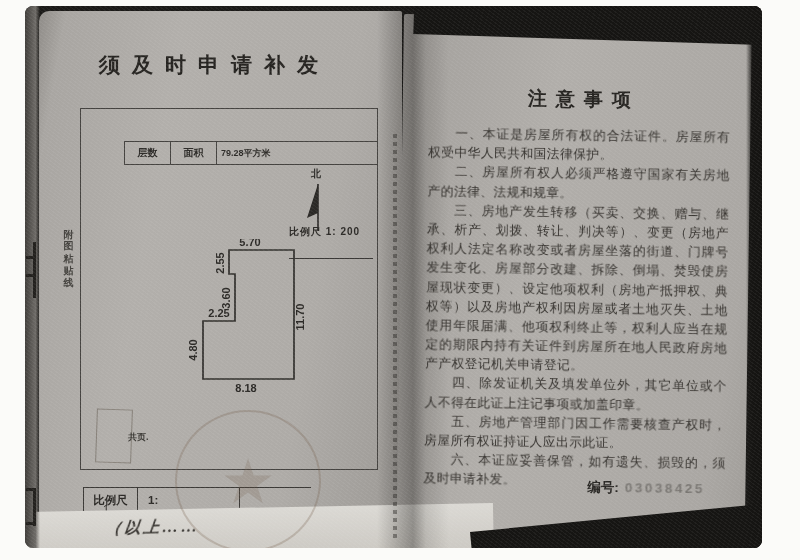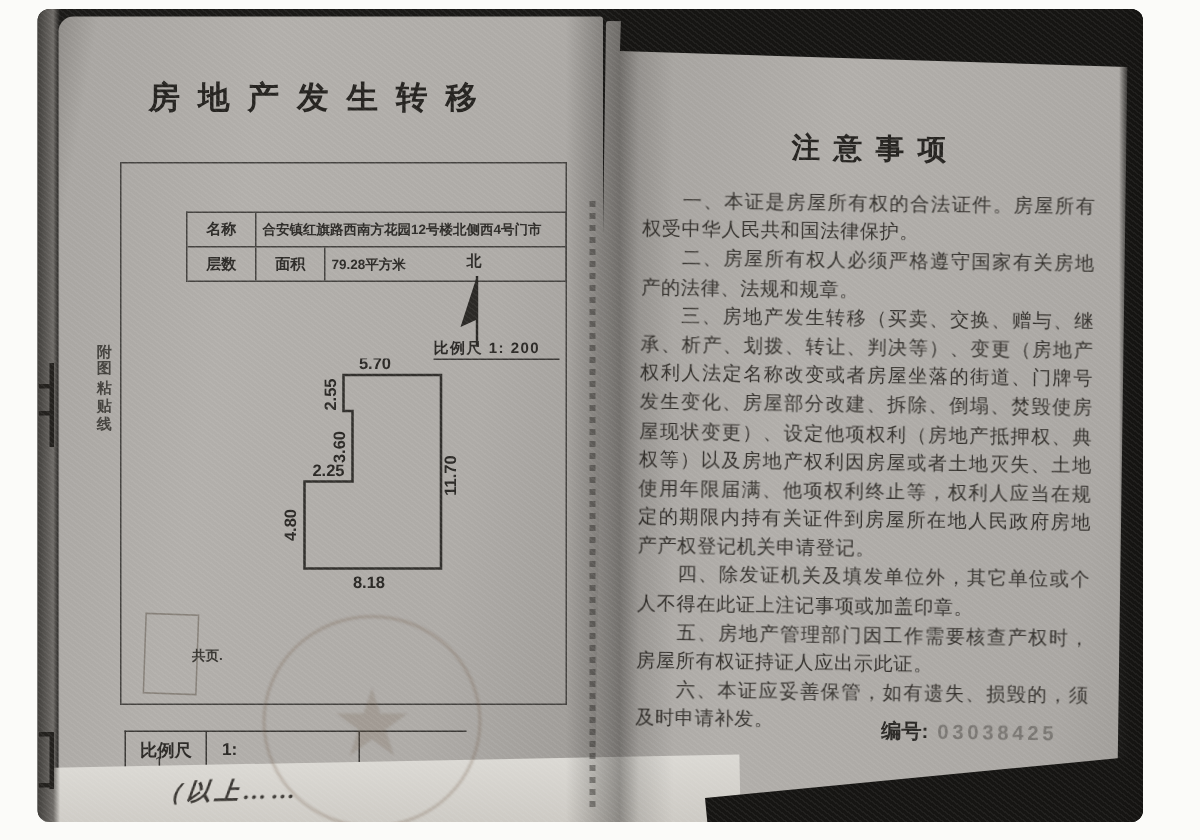--- a/index.html
+++ b/index.html
@@ -36,21 +36,21 @@
   .cell { height:100%; display:flex; align-items:center; padding:0 4px; overflow:hidden; white-space:nowrap; }
   .cell.lab { width:46px; justify-content:center; border-right:1.2px solid #454340; flex:none; }
   .cell.v-name { flex:1; font-size:9px; }
   .cell.v-floors { width:110px; flex:none; border-right:1.2px solid #454340; }
   .cell.lab2 { width:46px; flex:none; justify-content:center; border-right:1.2px solid #454340; }
   .cell.v-area { flex:1; font-size:9px; }
 
   .north { position:absolute; left:218px; top:58px; width:34px; text-align:center; }
   .north-char { font-size:10px; font-weight:bold; color:#2c2a27; }
   .scale-note { position:absolute; left:208px; top:116px; width:84px; font-size:10px; font-weight:bold;
-    letter-spacing:1px; color:#2c2a27; border-bottom:1.5px solid #3a3836; padding-bottom:0; white-space:nowrap; }
+    letter-spacing:1px; color:#2c2a27; border-bottom:1.5px solid #3a3836; padding-bottom:19px; white-space:nowrap; }
 
   .plan-svg { position:absolute; left:105px; top:130px; }
   .plan-svg text { font-family:"Liberation Sans",sans-serif; font-size:11px; font-weight:bold; fill:#2b2926; }
 
   .pages-box { position:absolute; left:15px; top:300px; width:36px; height:54px;
     border:1px solid rgba(70,60,48,.40); transform:rotate(2deg); }
   .pages-box-label { position:absolute; left:47px; top:322px; font-size:9px; font-weight:bold; color:#3a3834; }
 
   .scale-table { position:absolute; left:44px; top:476px; width:228px; height:26px; display:flex;
     border-top:1.4px solid #3b3936; border-bottom:1.4px solid #3b3936; border-left:1.4px solid #3b3936;
@@ -108,30 +108,26 @@
 </style>
 </head>
 <body>
 
 <div id="canvas">
   <div class="photo">
 
     <div class="page page-left">
       <div class="margin-label">附图粘贴线</div>
 
-      <div class="plan-title">房地产发生转移</div>
+      <div class="plan-title">须及时申请补发</div>
 
 
       <div class="frame">
 
         <div class="info-table">
-          <div class="info-row">
-            <div class="cell lab">名称</div>
-            <div class="cell v-name">合安镇红旗路西南方花园12号楼北侧西4号门市</div>
-          </div>
           <div class="info-row">
             <div class="cell lab">层数</div>
             <div class="cell lab2">面积</div>
             <div class="cell v-area">79.28平方米</div>
           </div>
         </div>
 
         <div class="north">
           <div class="north-char">北</div>
           <svg width="22" height="52" viewBox="0 0 22 52">

